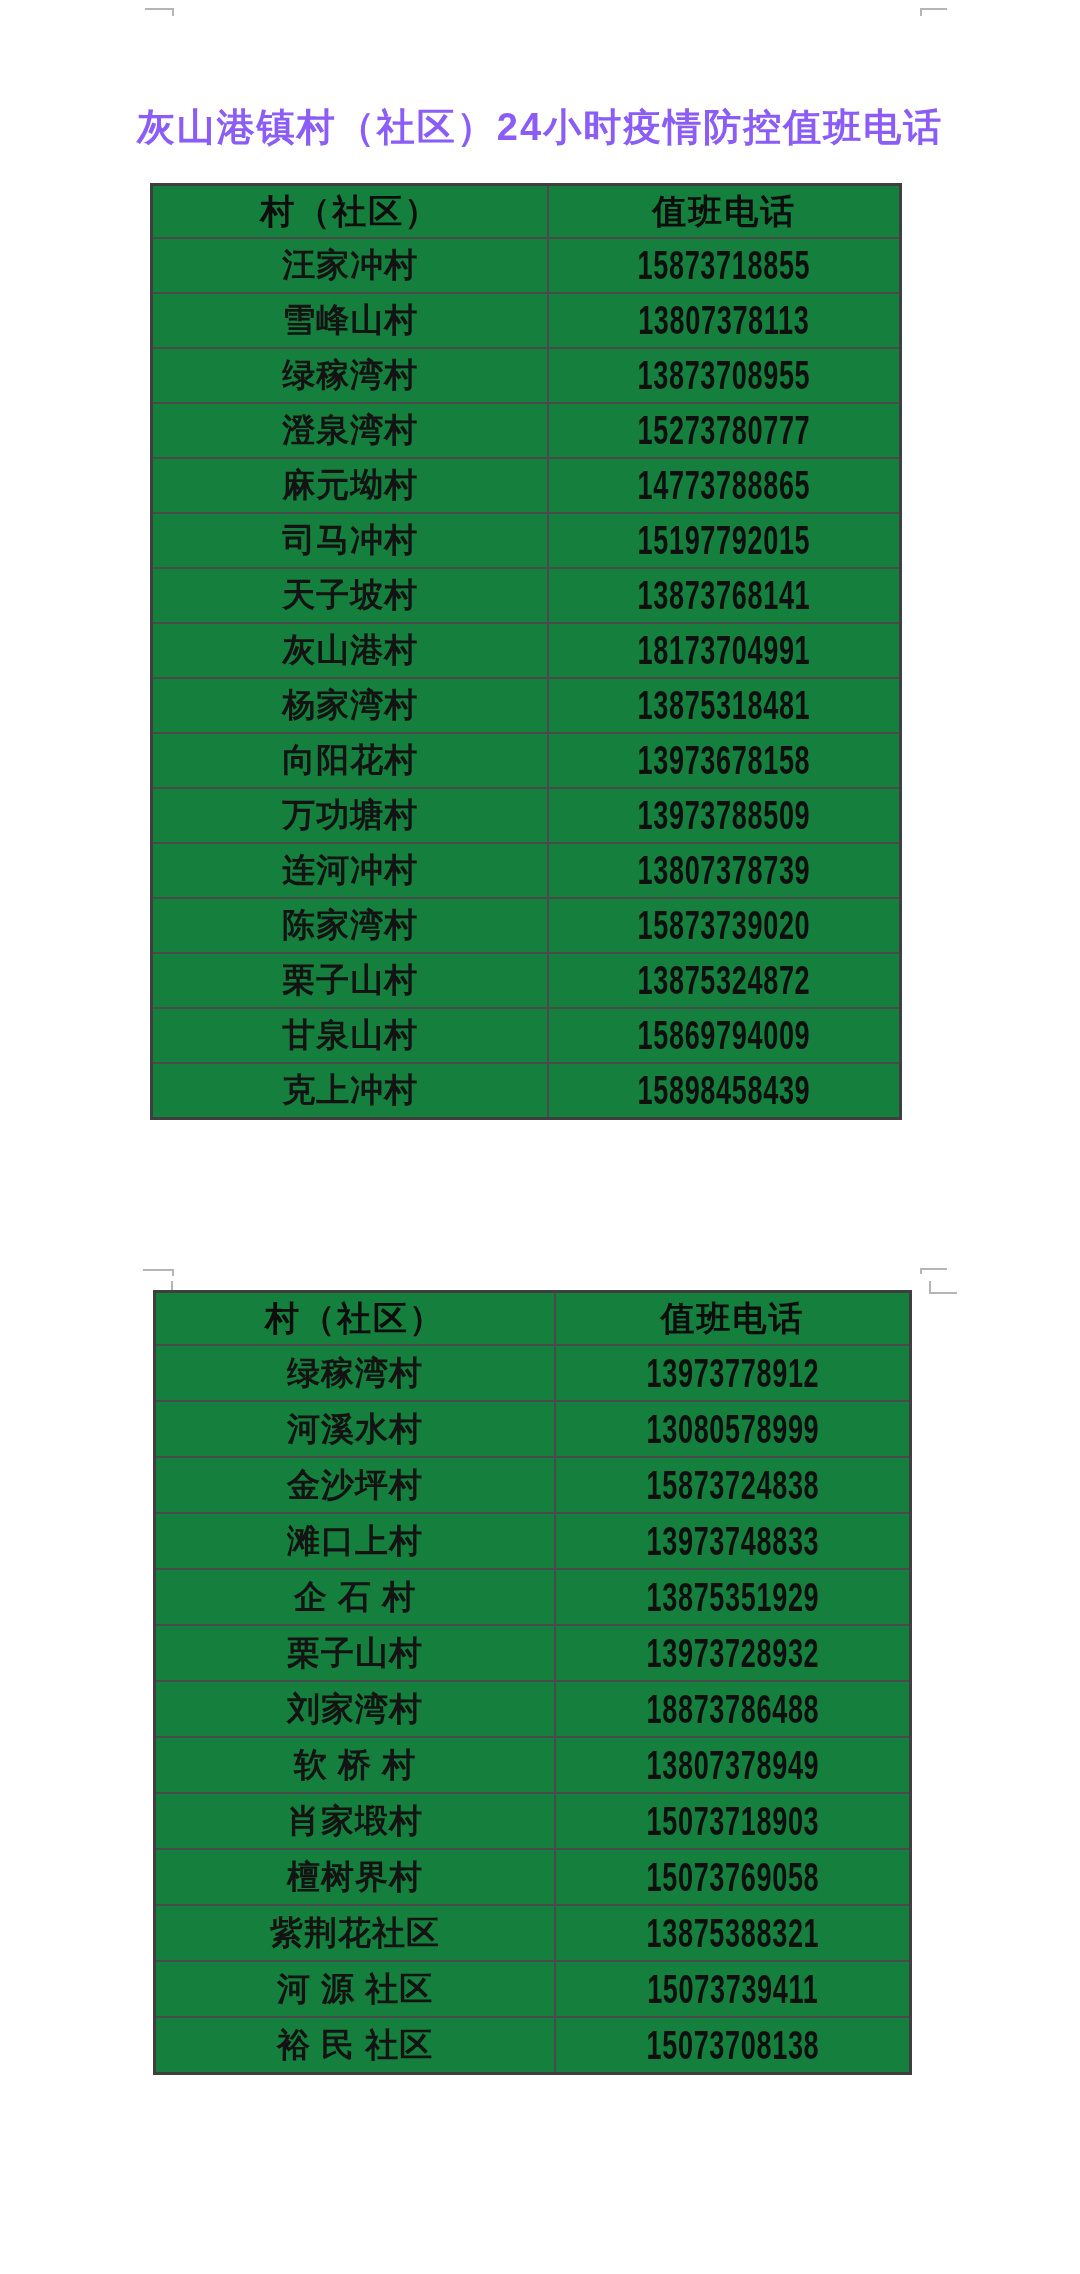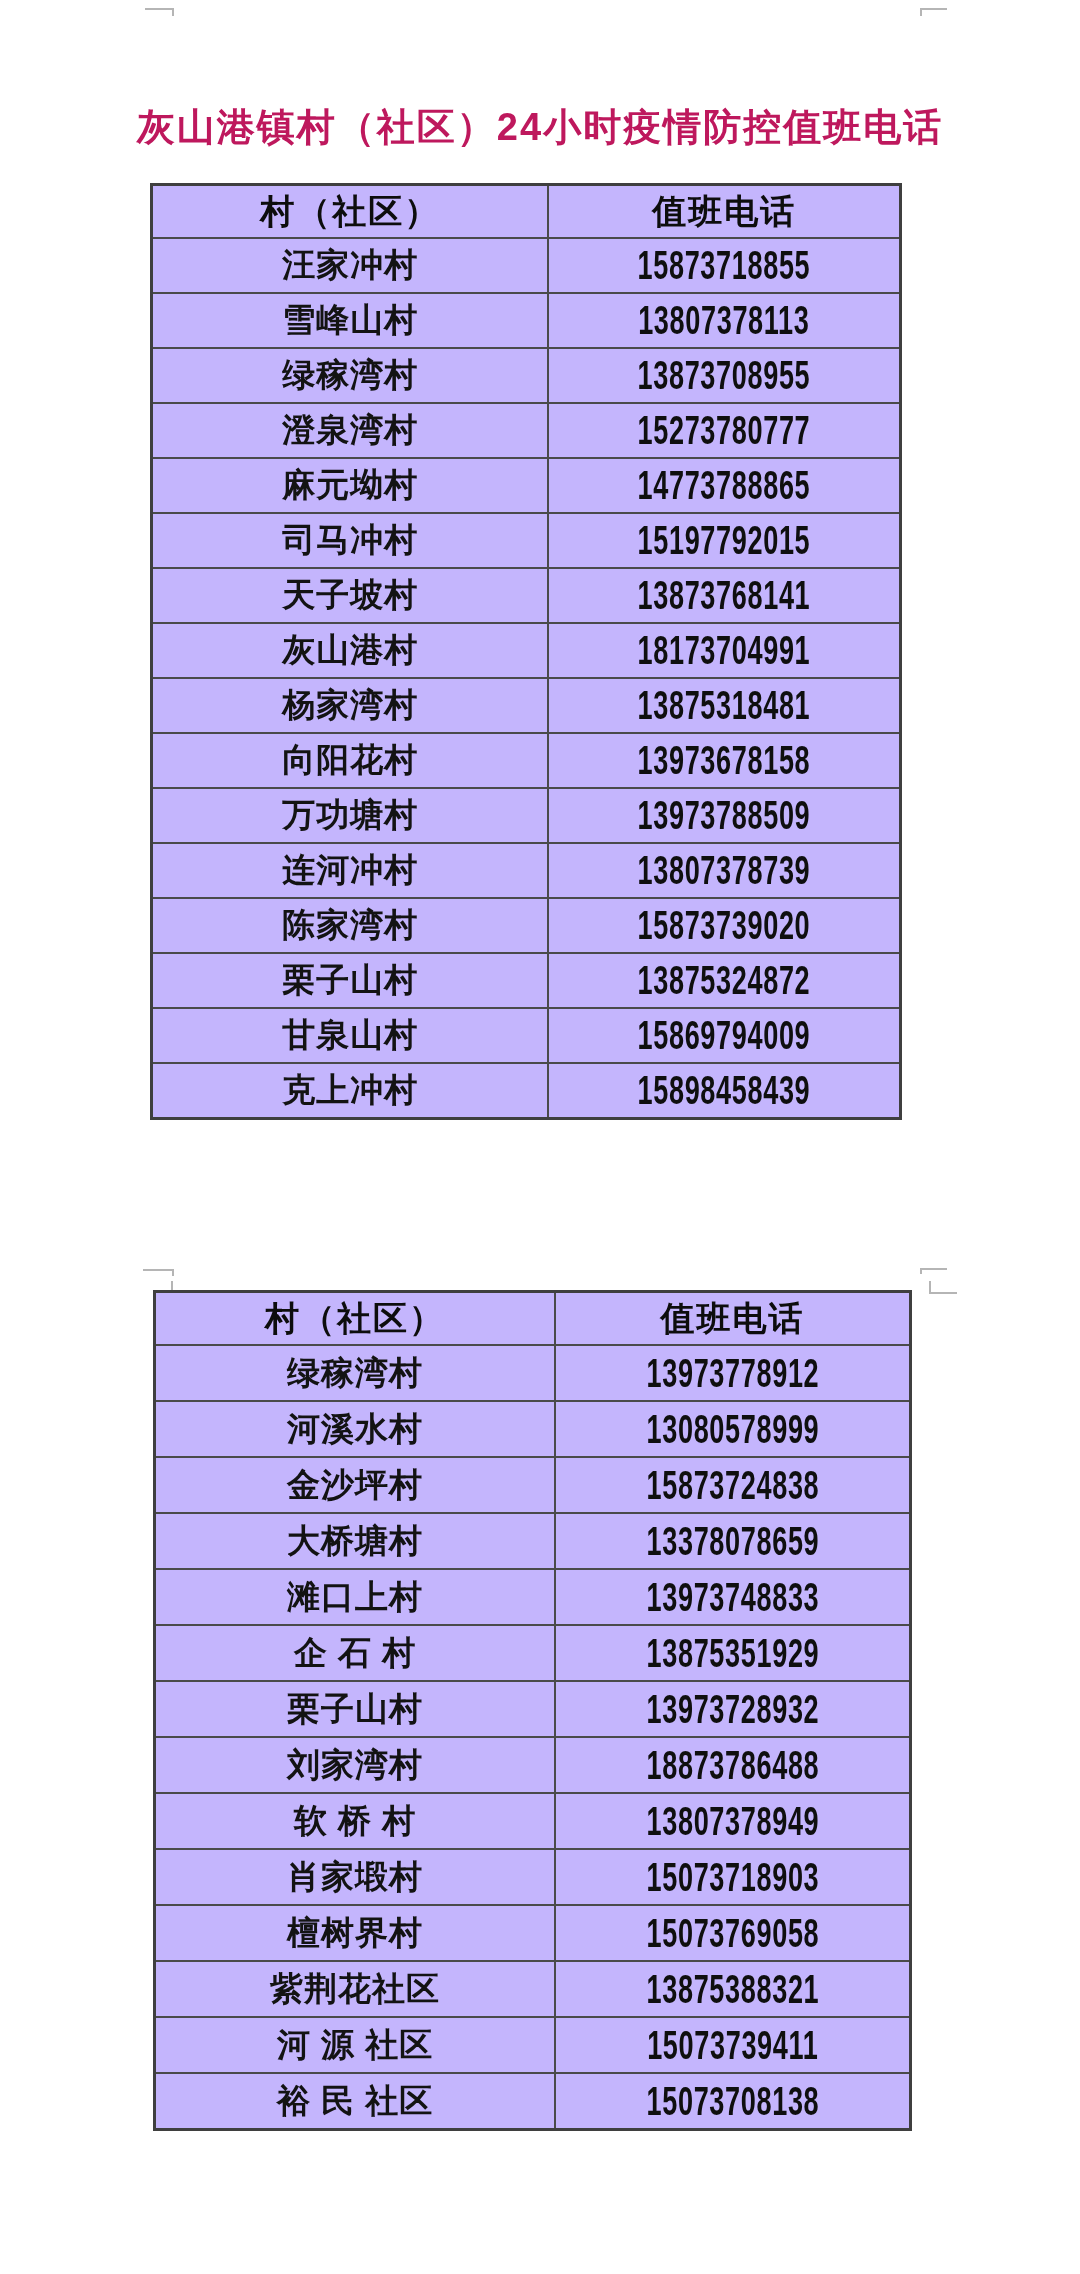--- a/index.html
+++ b/index.html
@@ -18,35 +18,35 @@
 
   .page-title {
     position: absolute;
     top: 102px;
     left: 0;
     width: 1080px;
     text-align: center;
     font-size: 38px;
     font-weight: 700;
     letter-spacing: 2px;
-    color: #be185d;
+    color: #8b5cf6;
     white-space: nowrap;
   }
 
   .phone-table-wrap {
     position: absolute;
   }
   #table1-wrap { left: 150px; top: 183px; width: 752px; }
   #table2-wrap { left: 153px; top: 1290px; width: 759px; }
 
   table.phone-table {
     border-collapse: collapse;
     table-layout: fixed;
     width: 100%;
-    background: #c4b5fd;
+    background: #15803d;
     border: 3px solid #3f3f3f;
   }
   table.phone-table th,
   table.phone-table td {
     border: 2px solid #4a4a4a;
     text-align: center;
     vertical-align: middle;
     padding: 0;
     overflow: hidden;
     white-space: nowrap;
@@ -219,24 +219,20 @@
         </tr>
         <tr>
           <td class="village-cell">河溪水村</td>
           <td class="phone-cell"><span class="num">13080578999</span></td>
         </tr>
         <tr>
           <td class="village-cell">金沙坪村</td>
           <td class="phone-cell"><span class="num">15873724838</span></td>
         </tr>
         <tr>
-          <td class="village-cell">大桥塘村</td>
-          <td class="phone-cell"><span class="num">13378078659</span></td>
-        </tr>
-        <tr>
           <td class="village-cell">滩口上村</td>
           <td class="phone-cell"><span class="num">13973748833</span></td>
         </tr>
         <tr>
           <td class="village-cell">企 石 村</td>
           <td class="phone-cell"><span class="num">13875351929</span></td>
         </tr>
         <tr>
           <td class="village-cell">栗子山村</td>
           <td class="phone-cell"><span class="num">13973728932</span></td>

